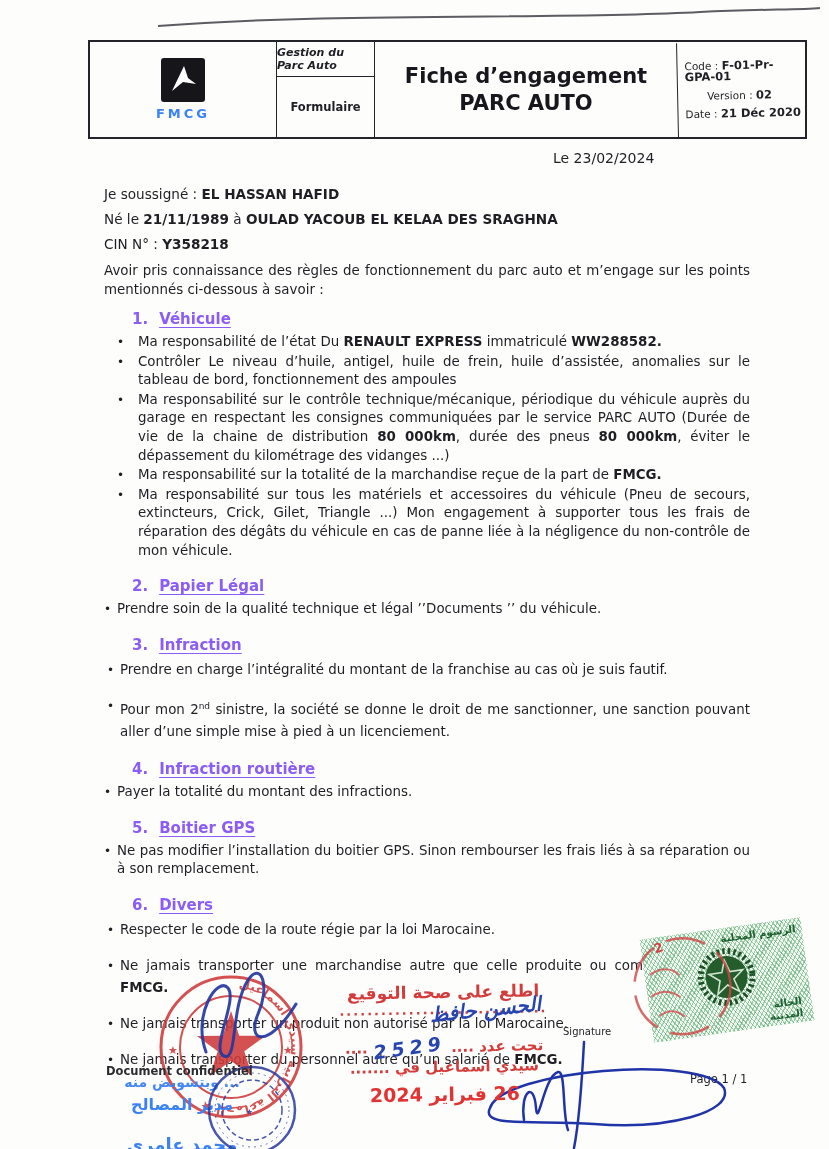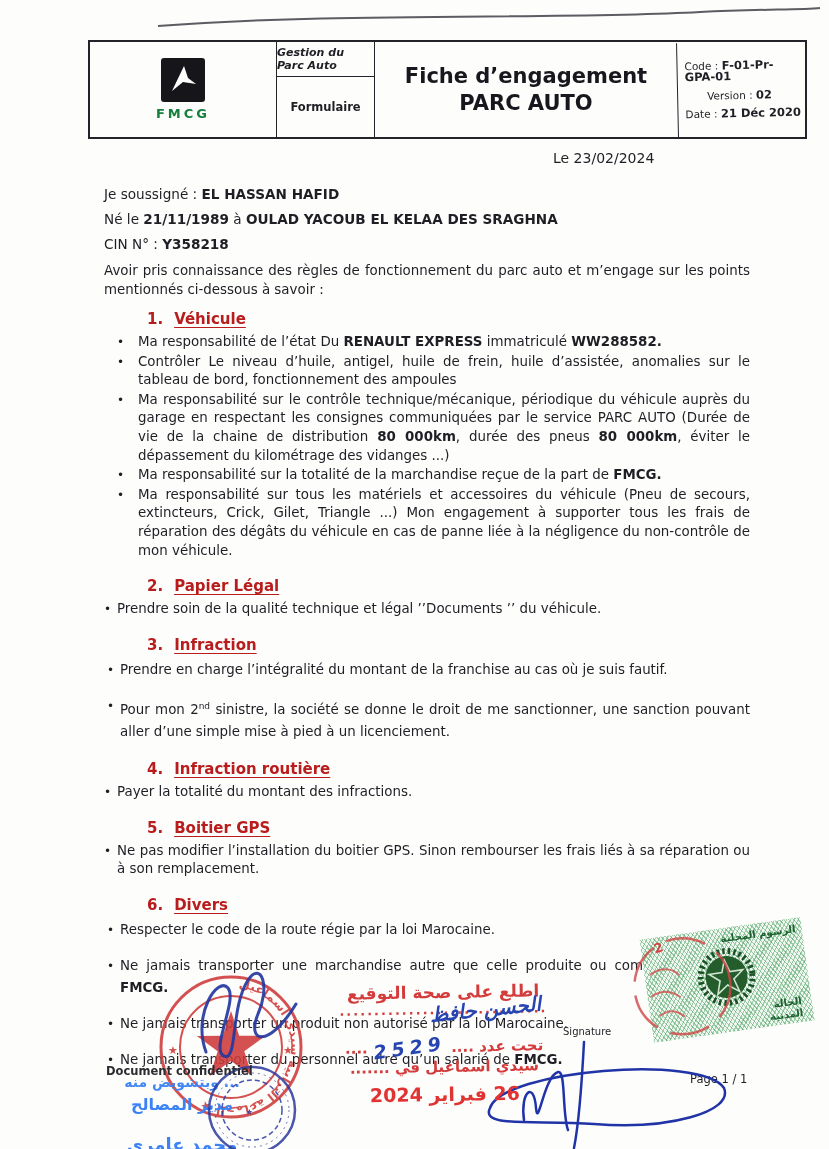--- a/index.html
+++ b/index.html
@@ -14,38 +14,38 @@
   
   .hdr{
     position:absolute;left:88px;top:40px;width:715px;height:95px;
     display:grid;grid-template-columns:186px 98px 303px 1fr;
     border:2px solid #23232a;z-index:2;background:transparent;
   }
   .hdr .cell{border-left:1.5px solid #23232a;position:relative;}
   .hdr .cell:first-child{border-left:none;}
   .logo-cell{display:flex;flex-direction:column;align-items:center;justify-content:center;gap:4px;}
   .logo-box{width:44px;height:44px;}
-  .logo-word{font-size:13px;font-weight:bold;letter-spacing:3px;color:#15803d;}
+  .logo-word{font-size:13px;font-weight:bold;letter-spacing:3px;color:#3b82f6;}
   .mid-cell{display:flex;flex-direction:column;}
   .mid-top{flex:0 0 36%;display:flex;align-items:center;justify-content:center;
     border-bottom:1.5px solid #23232a;font-size:11px;font-weight:bold;font-style:italic;}
   .mid-bottom{flex:1;display:flex;align-items:center;justify-content:center;
     font-size:11.5px;font-weight:bold;}
   .title-cell{display:flex;flex-direction:column;align-items:center;justify-content:center;line-height:1.25;}
   .title-cell .t1,.title-cell .t2{font-size:21px;font-weight:bold;color:#17171d;}
   .code-cell{display:flex;flex-direction:column;justify-content:center;padding:2px 4px 2px 7px;
     font-size:10.5px;line-height:1.0;gap:7px;transform:rotate(-1.2deg);}
   .code-cell b{font-size:11.5px;}
   .code-cell .ver{padding-left:22px;}
   
   .dateline{position:absolute;left:553px;top:150px;font-size:14px;z-index:2;}
   .body{position:absolute;left:104px;top:186px;width:646px;z-index:2;}
   .intro-line{margin:0 0 9px;font-size:13.6px;}
   .para{margin:2px 0 0;font-size:13.4px;line-height:19px;text-align:justify;}
-  .sec-h{font-size:15px;font-weight:bold;margin:17px 0 5px 43px;color:#b91c1c;}
+  .sec-h{font-size:15px;font-weight:bold;margin:17px 0 5px 28px;color:#8b5cf6;}
   .sec-h:first-of-type{margin-top:11px;}
   .sec-h .num{margin-right:11px;}
   .sec-h .st{text-decoration:underline;text-underline-offset:3px;}
   ul.blist{list-style:none;margin:0;padding:0;font-size:13.4px;line-height:18.6px;}
   ul.blist li{position:relative;text-align:justify;margin-bottom:1px;}
   ul.inset li{margin-left:34px;}
   ul.inset li::before{content:"•";position:absolute;left:-21px;font-size:12px;}
   ul.flush li{margin-left:13px;}
   ul.flush li::before{content:"•";position:absolute;left:-13px;font-size:12px;}
   ul.spread li{margin-bottom:14px;line-height:22px;margin-left:16px;}

